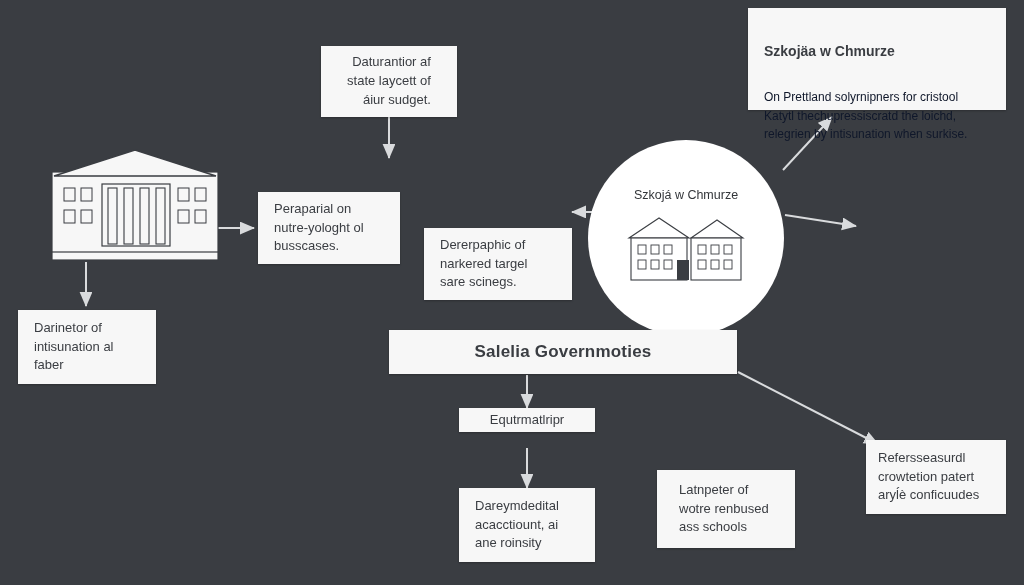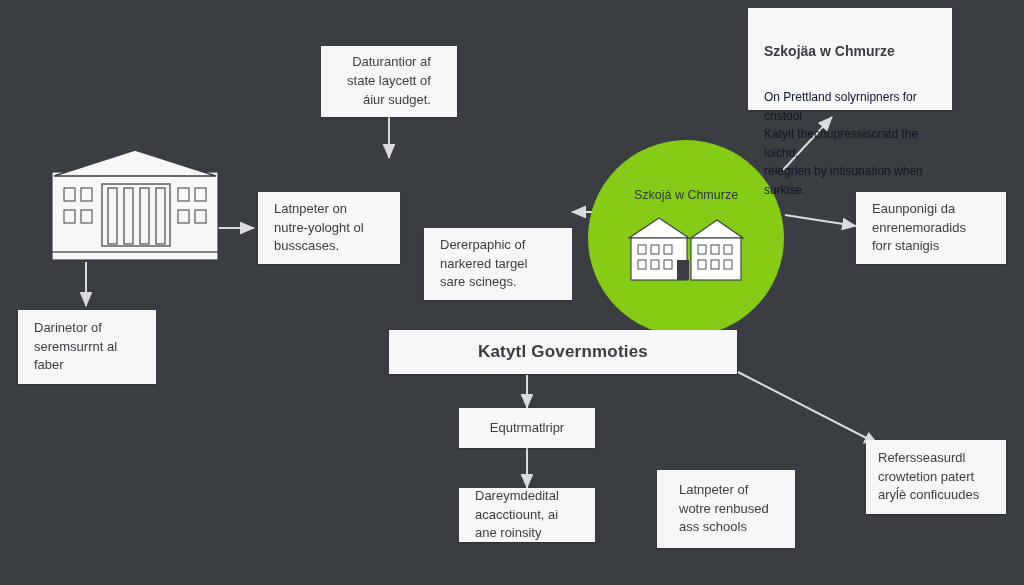--- a/index.html
+++ b/index.html
@@ -54,21 +54,21 @@
   }
   .note-body {
     font-size: 12px;
     line-height: 1.55;
     color: #0f172a;
     display: block;
   }
   .circle {
     position: absolute;
     border-radius: 50%;
-    background: #84cc16;
+    background: #ffffff;
     display: flex;
     flex-direction: column;
     align-items: center;
     justify-content: center;
   }
   .circle-label {
     font-size: 12.5px;
     color: #33363a;
     margin-bottom: 4px;
   }
@@ -158,48 +158,45 @@
         <rect x="103" y="54" width="8" height="9" fill="#ffffff" stroke="#3a3d42" stroke-width="0.9"></rect>
         <rect x="56" y="54" width="12" height="20" fill="#3a3d42"></rect>
       </svg>
     </span>
   </div>
 
   <div class="box" style="left:321px; top:46px; width:136px; height:71px;">Daturantior af
 state laycett of
 áiur sudget.</div>
 
-  <div class="box note-box" style="left:748px; top:8px; width:204px; height:102px;">
+  <div class="box note-box" style="left:748px; top:8px; width:258px; height:102px;">
     <span class="note-title">Szkojäa w Chmurze</span>
     <span class="note-body">On Prettland solyrnipners for cristool
 Katytl thechupressiscratd the loichd,
 relegrien by intisunation when surkise.</span>
   </div>
 
-  <div class="box left-align" style="left:258px; top:192px; width:142px; height:72px; padding-left:16px;">Latnpeter on
+  <div class="box left-align" style="left:258px; top:192px; width:142px; height:72px; padding-left:16px;">Peraparial on
 nutre-yologht ol
 busscases.</div>
 
   <div class="box left-align" style="left:424px; top:188px; width:148px; height:72px; padding-left:16px;margin-top:40px;">Dererpaphic of
 narkered targel
 sare scinegs.</div>
 
-  <div class="box left-align" style="left:856px; top:192px; width:150px; height:72px; padding-left:16px;">Eaunponigi da
-enrenemoradids
-forr stanigis</div>
 
   <div class="box left-align" style="left:18px; top:310px; width:138px; height:74px; padding-left:16px;">Darinetor of
-seremsurrnt al
+intisunation al
 faber</div>
 
-  <div class="box title-box" style="left:389px; top:330px; width:348px; height:44px;">Katytl Governmoties</div>
-
-  <div class="box" style="left:459px; top:408px; width:136px; height:40px;">Equtrmatlripr</div>
-
-  <div class="box left-align" style="left:459px; top:488px; width:136px; height:54px; padding-left:16px;">Dareymdedital
+  <div class="box title-box" style="left:389px; top:330px; width:348px; height:44px;">Salelia Governmoties</div>
+
+  <div class="box" style="left:459px; top:408px; width:136px; height:24px;">Equtrmatlripr</div>
+
+  <div class="box left-align" style="left:459px; top:488px; width:136px; height:74px; padding-left:16px;">Dareymdedital
 acacctiount, ai
 ane roinsity</div>
 
   <div class="box left-align" style="left:657px; top:470px; width:138px; height:78px; padding-left:22px;">Latnpeter of
 wotre renbused
 ass schools</div>
 
   <div class="box left-align" style="left:866px; top:440px; width:140px; height:74px; ">Refersseasurdl
 crowtetion patert
 aryĺè conficuudes</div>

